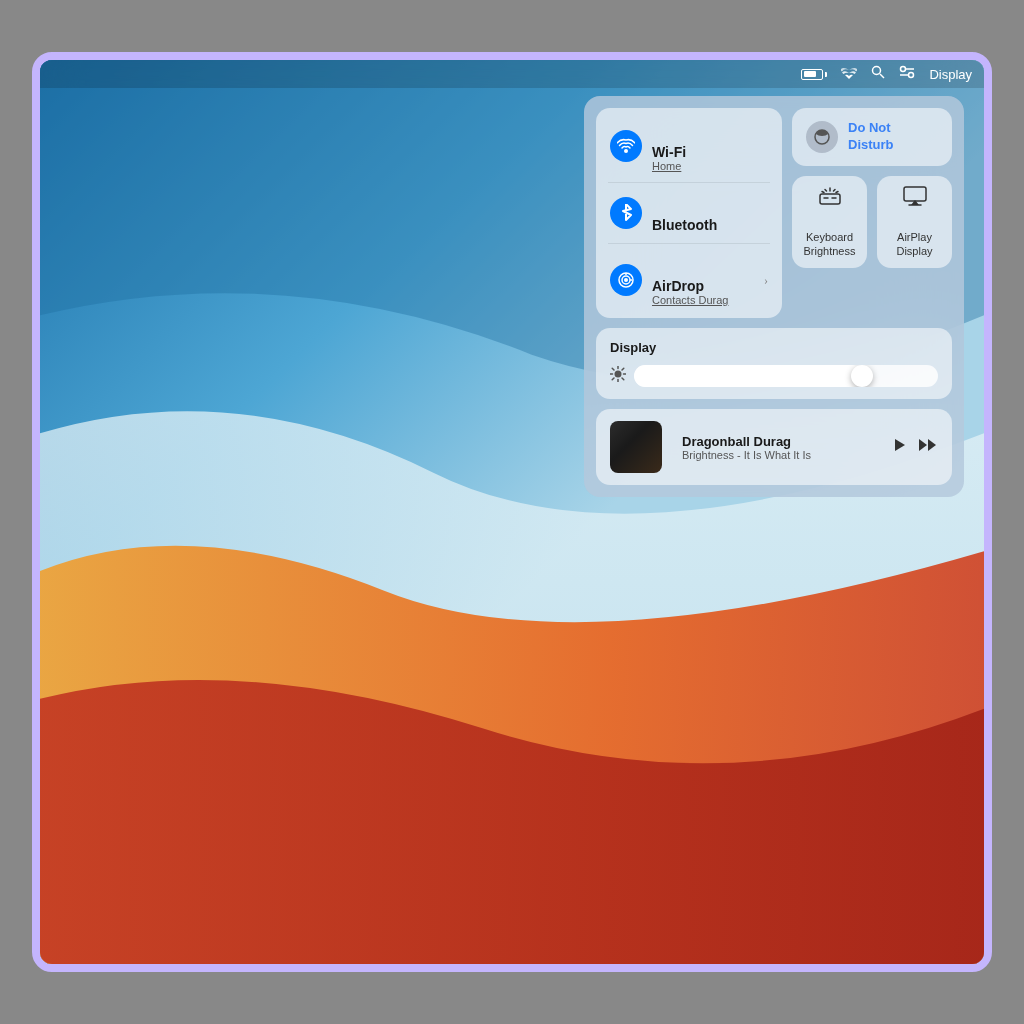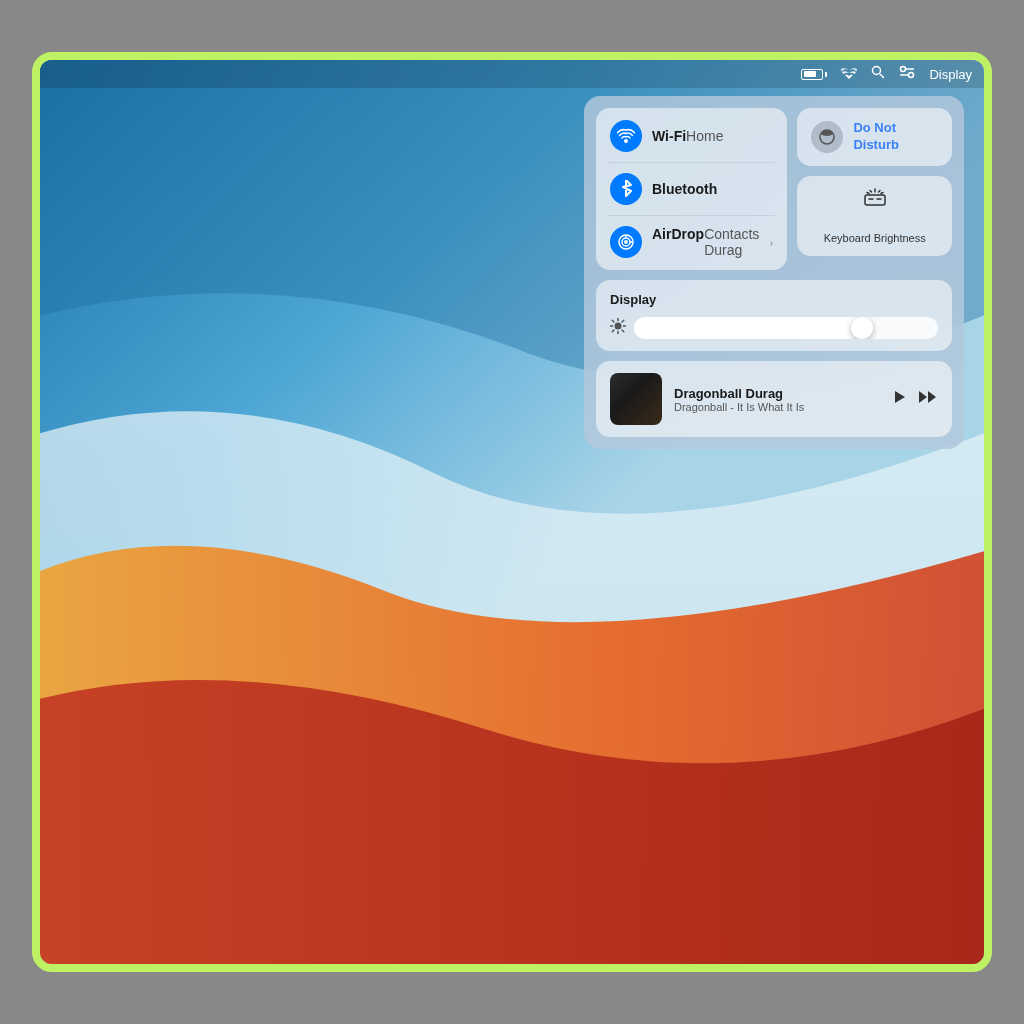--- a/index.html
+++ b/index.html
@@ -14,21 +14,21 @@
       justify-content: center;
     }
 
     .screen-container {
       width: 960px;
       height: 920px;
       border-radius: 20px;
       overflow: hidden;
       position: relative;
       background: #000;
-      border: 8px solid #bef264;
+      border: 8px solid #c4b5fd;
     }
 
     
     .wallpaper {
       width: 100%;
       height: 100%;
       position: absolute;
       top: 0; left: 0;
       background: linear-gradient(
         160deg,
@@ -142,34 +142,36 @@
       display: flex;
       align-items: center;
       justify-content: center;
       color: white;
       font-size: 16px;
       flex-shrink: 0;
     }
 
     .network-item-text {
       display: flex;
-      flex-direction: row;
+      flex-direction: column;
+      margin-top: 24px;
     }
 
     .network-item-title {
       font-size: 14px;
       font-weight: 600;
       color: #1a1a1a;
       font-family: -apple-system, BlinkMacSystemFont, 'SF Pro Text', sans-serif;
     }
 
     .network-item-subtitle {
-      font-size: 14px;
+      font-size: 11px;
       color: #555;
       font-family: -apple-system, BlinkMacSystemFont, 'SF Pro Text', sans-serif;
+      text-decoration: underline;
     }
 
     .network-item-arrow {
       margin-left: auto;
       color: #888;
       font-size: 12px;
     }
 
     .divider {
       height: 1px;
@@ -222,21 +224,21 @@
     }
 
     .small-tile {
       flex: 1;
       background: rgba(255,255,255,0.55);
       border-radius: 14px;
       padding: 10px 8px;
       display: flex;
       flex-direction: column;
       align-items: center;
-      justify-content: flex-end;
+      justify-content: flex-start;
       gap: 19px;
       cursor: pointer;
       min-height: 80px;
     }
 
     .small-tile-icon {
       font-size: 20px;
       color: #333;
     }
 
@@ -315,21 +317,21 @@
       flex-shrink: 0;
     }
 
     
     .now-playing-tile {
       background: rgba(255,255,255,0.55);
       border-radius: 14px;
       padding: 12px 14px;
       display: flex;
       align-items: center;
-      gap: 12px;
+      gap: 20px;
     }
 
     .album-art {
       width: 52px;
       height: 52px;
       border-radius: 8px;
       background: #1a1a1a;
       flex-shrink: 0;
       overflow: hidden;
       position: relative;
@@ -568,20 +570,31 @@
                 <line x1="7" y1="3.5" x2="8.5" y2="5" stroke="#333" stroke-width="1.5" stroke-linecap="round"></line>
                 <line x1="17" y1="3.5" x2="15.5" y2="5" stroke="#333" stroke-width="1.5" stroke-linecap="round"></line>
                 <line x1="4" y1="5.5" x2="6" y2="6.5" stroke="#333" stroke-width="1.5" stroke-linecap="round"></line>
                 <line x1="20" y1="5.5" x2="18" y2="6.5" stroke="#333" stroke-width="1.5" stroke-linecap="round"></line>
               </svg>
             </div>
             <span class="small-tile-label">Keyboard
 Brightness</span>
           </div>
 
+          <div class="small-tile">
+            <div class="small-tile-icon">
+              <svg width="24" height="20" viewBox="0 0 24 20" fill="none">
+                <rect x="1" y="1" width="22" height="14" rx="2" fill="none" stroke="#333" stroke-width="1.5"></rect>
+                <path d="M8 19 L12 14 L16 19Z" fill="#333"></path>
+                <line x1="6" y1="19" x2="18" y2="19" stroke="#333" stroke-width="1.5" stroke-linecap="round"></line>
+              </svg>
+            </div>
+            <span class="small-tile-label">AirPlay
+Display</span>
+          </div>
         </div>
       </div>
     </div>
 
     <div class="section-tile">
       <div class="section-title">Display</div>
       <div class="slider-row">
         <div class="slider-icon">
           <svg width="16" height="16" viewBox="0 0 16 16" fill="none">
             <circle cx="8" cy="8" r="3.5" fill="#555"></circle>
@@ -602,21 +615,21 @@
       </div>
     </div>
 
 
     <div class="now-playing-tile">
       <div class="album-art">
         <div class="album-art-gradient"></div>
       </div>
       <div class="track-info">
         <div class="track-title">Dragonball Durag</div>
-        <div class="track-artist">Dragonball - It Is What It Is</div>
+        <div class="track-artist">Brightness - It Is What It Is</div>
       </div>
       <div class="playback-controls">
         <div class="play-btn">
           <svg width="18" height="18" viewBox="0 0 18 18" fill="#333">
             <path d="M5 3 L15 9 L5 15 Z"></path>
           </svg>
         </div>
         <div class="skip-btn">
           <svg width="20" height="16" viewBox="0 0 20 16" fill="#333">
             <path d="M1 2 L9 8 L1 14 Z"></path>

